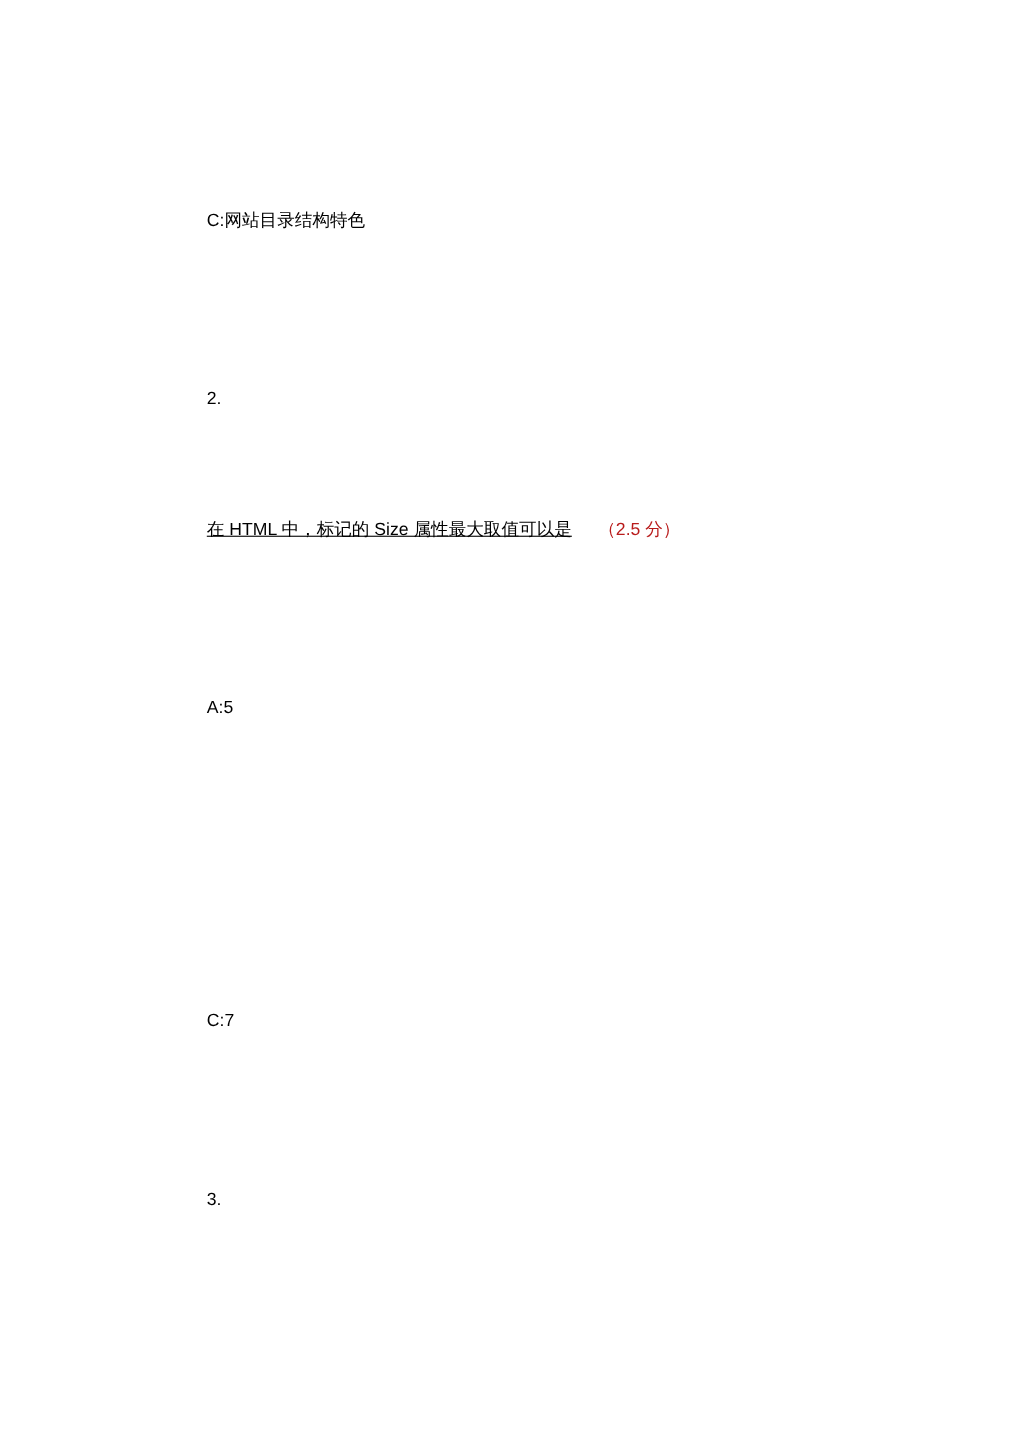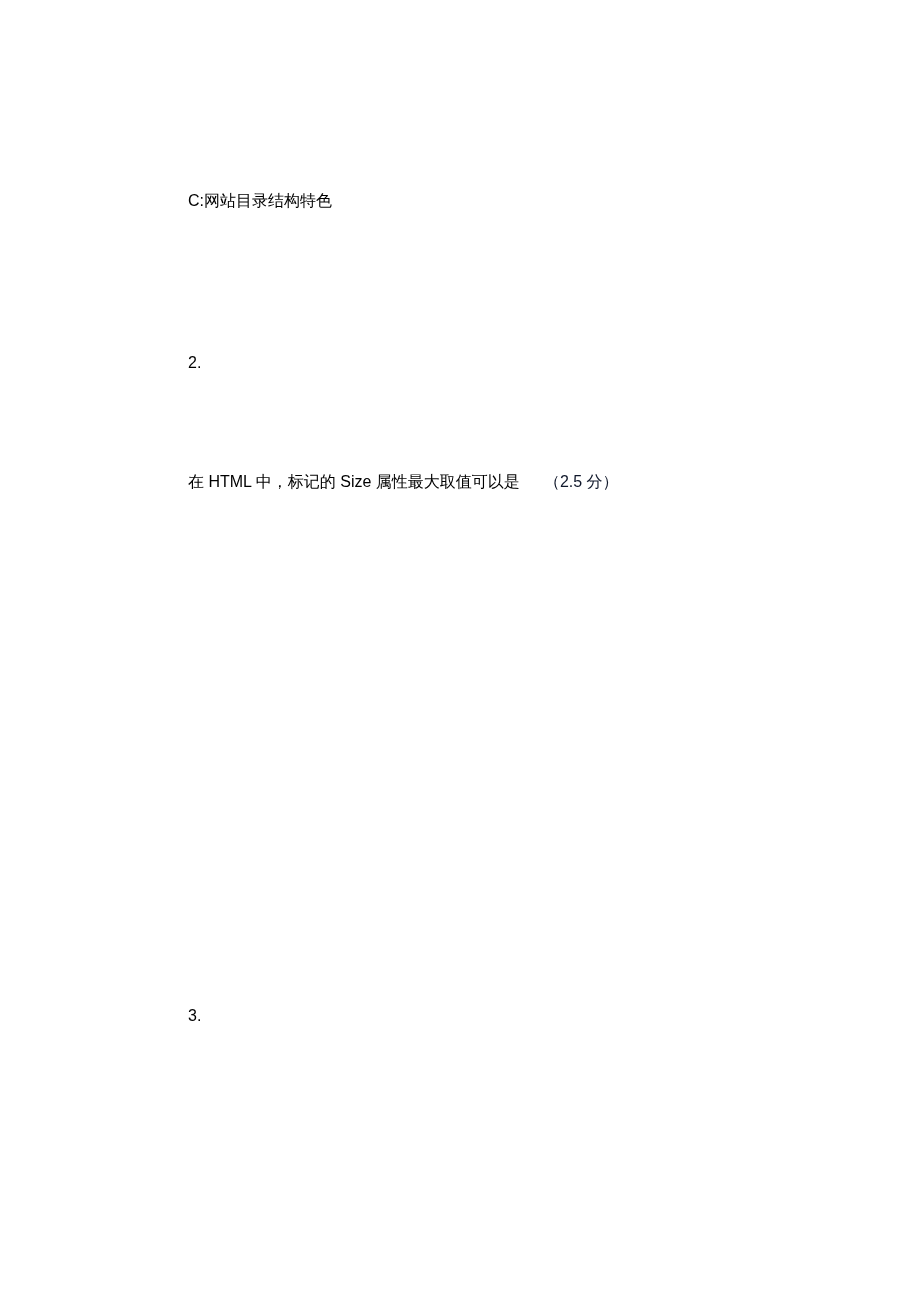--- a/index.html
+++ b/index.html
@@ -29,24 +29,25 @@
     .spacer-large {
       height: 112px;
     }
     .spacer-medium {
       height: 70px;
     }
     .spacer-small {
       height: 50px;
     }
     .points {
-      color: #0f172a;
+      color: #b91c1c;
     }
     .question-text {
       color: #000000;
+      text-decoration: underline;
     }
     .option-pair {
       line-height: 1.5;
     }
   </style>
 </head>
 <body>
 
 <div class="content">
 
@@ -61,26 +62,32 @@
   </div>
 
   <div class="spacer-medium"></div>
 
   <div class="line">
     <span class="question-text">在 HTML 中，标记的 Size 属性最大取值可以是</span><span class="points">（2.5 分）</span>
   </div>
 
   <div class="spacer-large"></div>
 
+  <div class="line">
+    <span>A:5</span>
+  </div>
 
   <div class="spacer-large"></div>
 
 
   <div class="spacer-large"></div>
 
+  <div class="line">
+    <span>C:7</span>
+  </div>
 
   <div class="spacer-large"></div>
 
   <div class="line">
     <span>3.</span>
   </div>
 
   <div class="spacer-small"></div>
 
 

